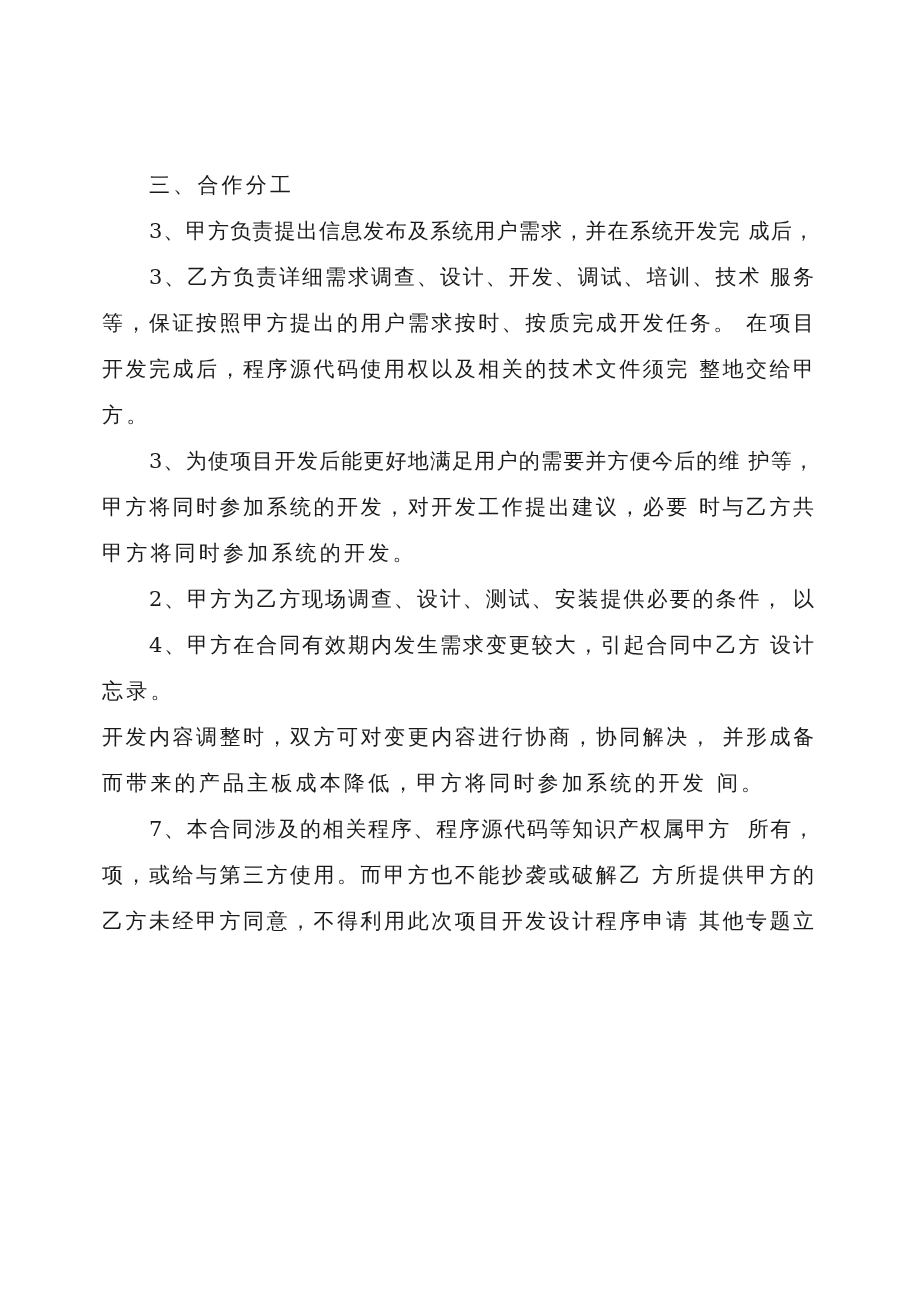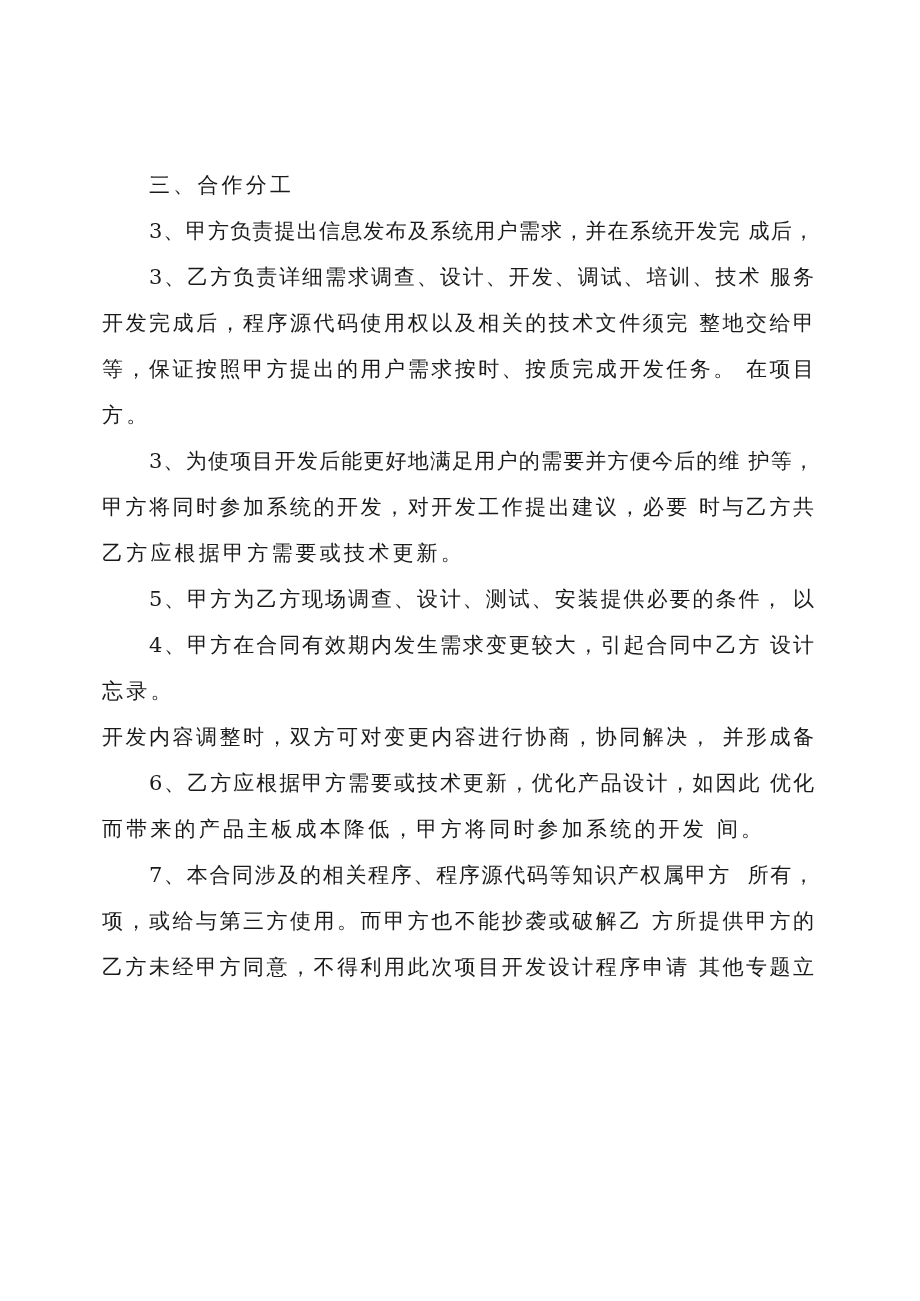--- a/index.html
+++ b/index.html
@@ -62,43 +62,42 @@
     <p class="para">
       <span class="line first">三、合作分工</span>
     </p>
 
     <p class="para">
       <span class="line first justify">3、甲方负责提出信息发布及系统用户需求，并在系统开发完 成后，</span>
     </p>
 
     <p class="para">
       <span class="line first justify">3、乙方负责详细需求调查、设计、开发、调试、培训、技术 服务</span>
+      <span class="line justify">等，保证按照甲方提出的用户需求按时、按质完成开发任务。 在项目</span>
       <span class="line justify">开发完成后，程序源代码使用权以及相关的技术文件须完 整地交给甲</span>
-      <span class="line justify">等，保证按照甲方提出的用户需求按时、按质完成开发任务。 在项目</span>
       <span class="line">方。</span>
     </p>
 
     <p class="para">
       <span class="line first justify">3、为使项目开发后能更好地满足用户的需要并方便今后的维 护等，</span>
       <span class="line justify">甲方将同时参加系统的开发，对开发工作提出建议，必要 时与乙方共</span>
-      <span class="line">乙方应根据甲方需要或技术更新。</span>
+      <span class="line">甲方将同时参加系统的开发。</span>
     </p>
 
     <p class="para">
-      <span class="line first justify">5、甲方为乙方现场调查、设计、测试、安装提供必要的条件， 以</span>
+      <span class="line first justify">2、甲方为乙方现场调查、设计、测试、安装提供必要的条件， 以</span>
     </p>
 
     <p class="para">
       <span class="line first justify">4、甲方在合同有效期内发生需求变更较大，引起合同中乙方 设计</span>
       <span class="line">忘录。</span>
       <span class="line justify">开发内容调整时，双方可对变更内容进行协商，协同解决， 并形成备</span>
     </p>
 
     <p class="para">
-      <span class="line first justify">6、乙方应根据甲方需要或技术更新，优化产品设计，如因此 优化</span>
       <span class="line">而带来的产品主板成本降低，甲方将同时参加系统的开发 间。</span>
     </p>
 
     <p class="para">
       <span class="line first justify">7、本合同涉及的相关程序、程序源代码等知识产权属甲方  所有，</span>
       <span class="line justify">项，或给与第三方使用。而甲方也不能抄袭或破解乙 方所提供甲方的</span>
       <span class="line justify">乙方未经甲方同意，不得利用此次项目开发设计程序申请 其他专题立</span>
     </p>
 
   </div>

